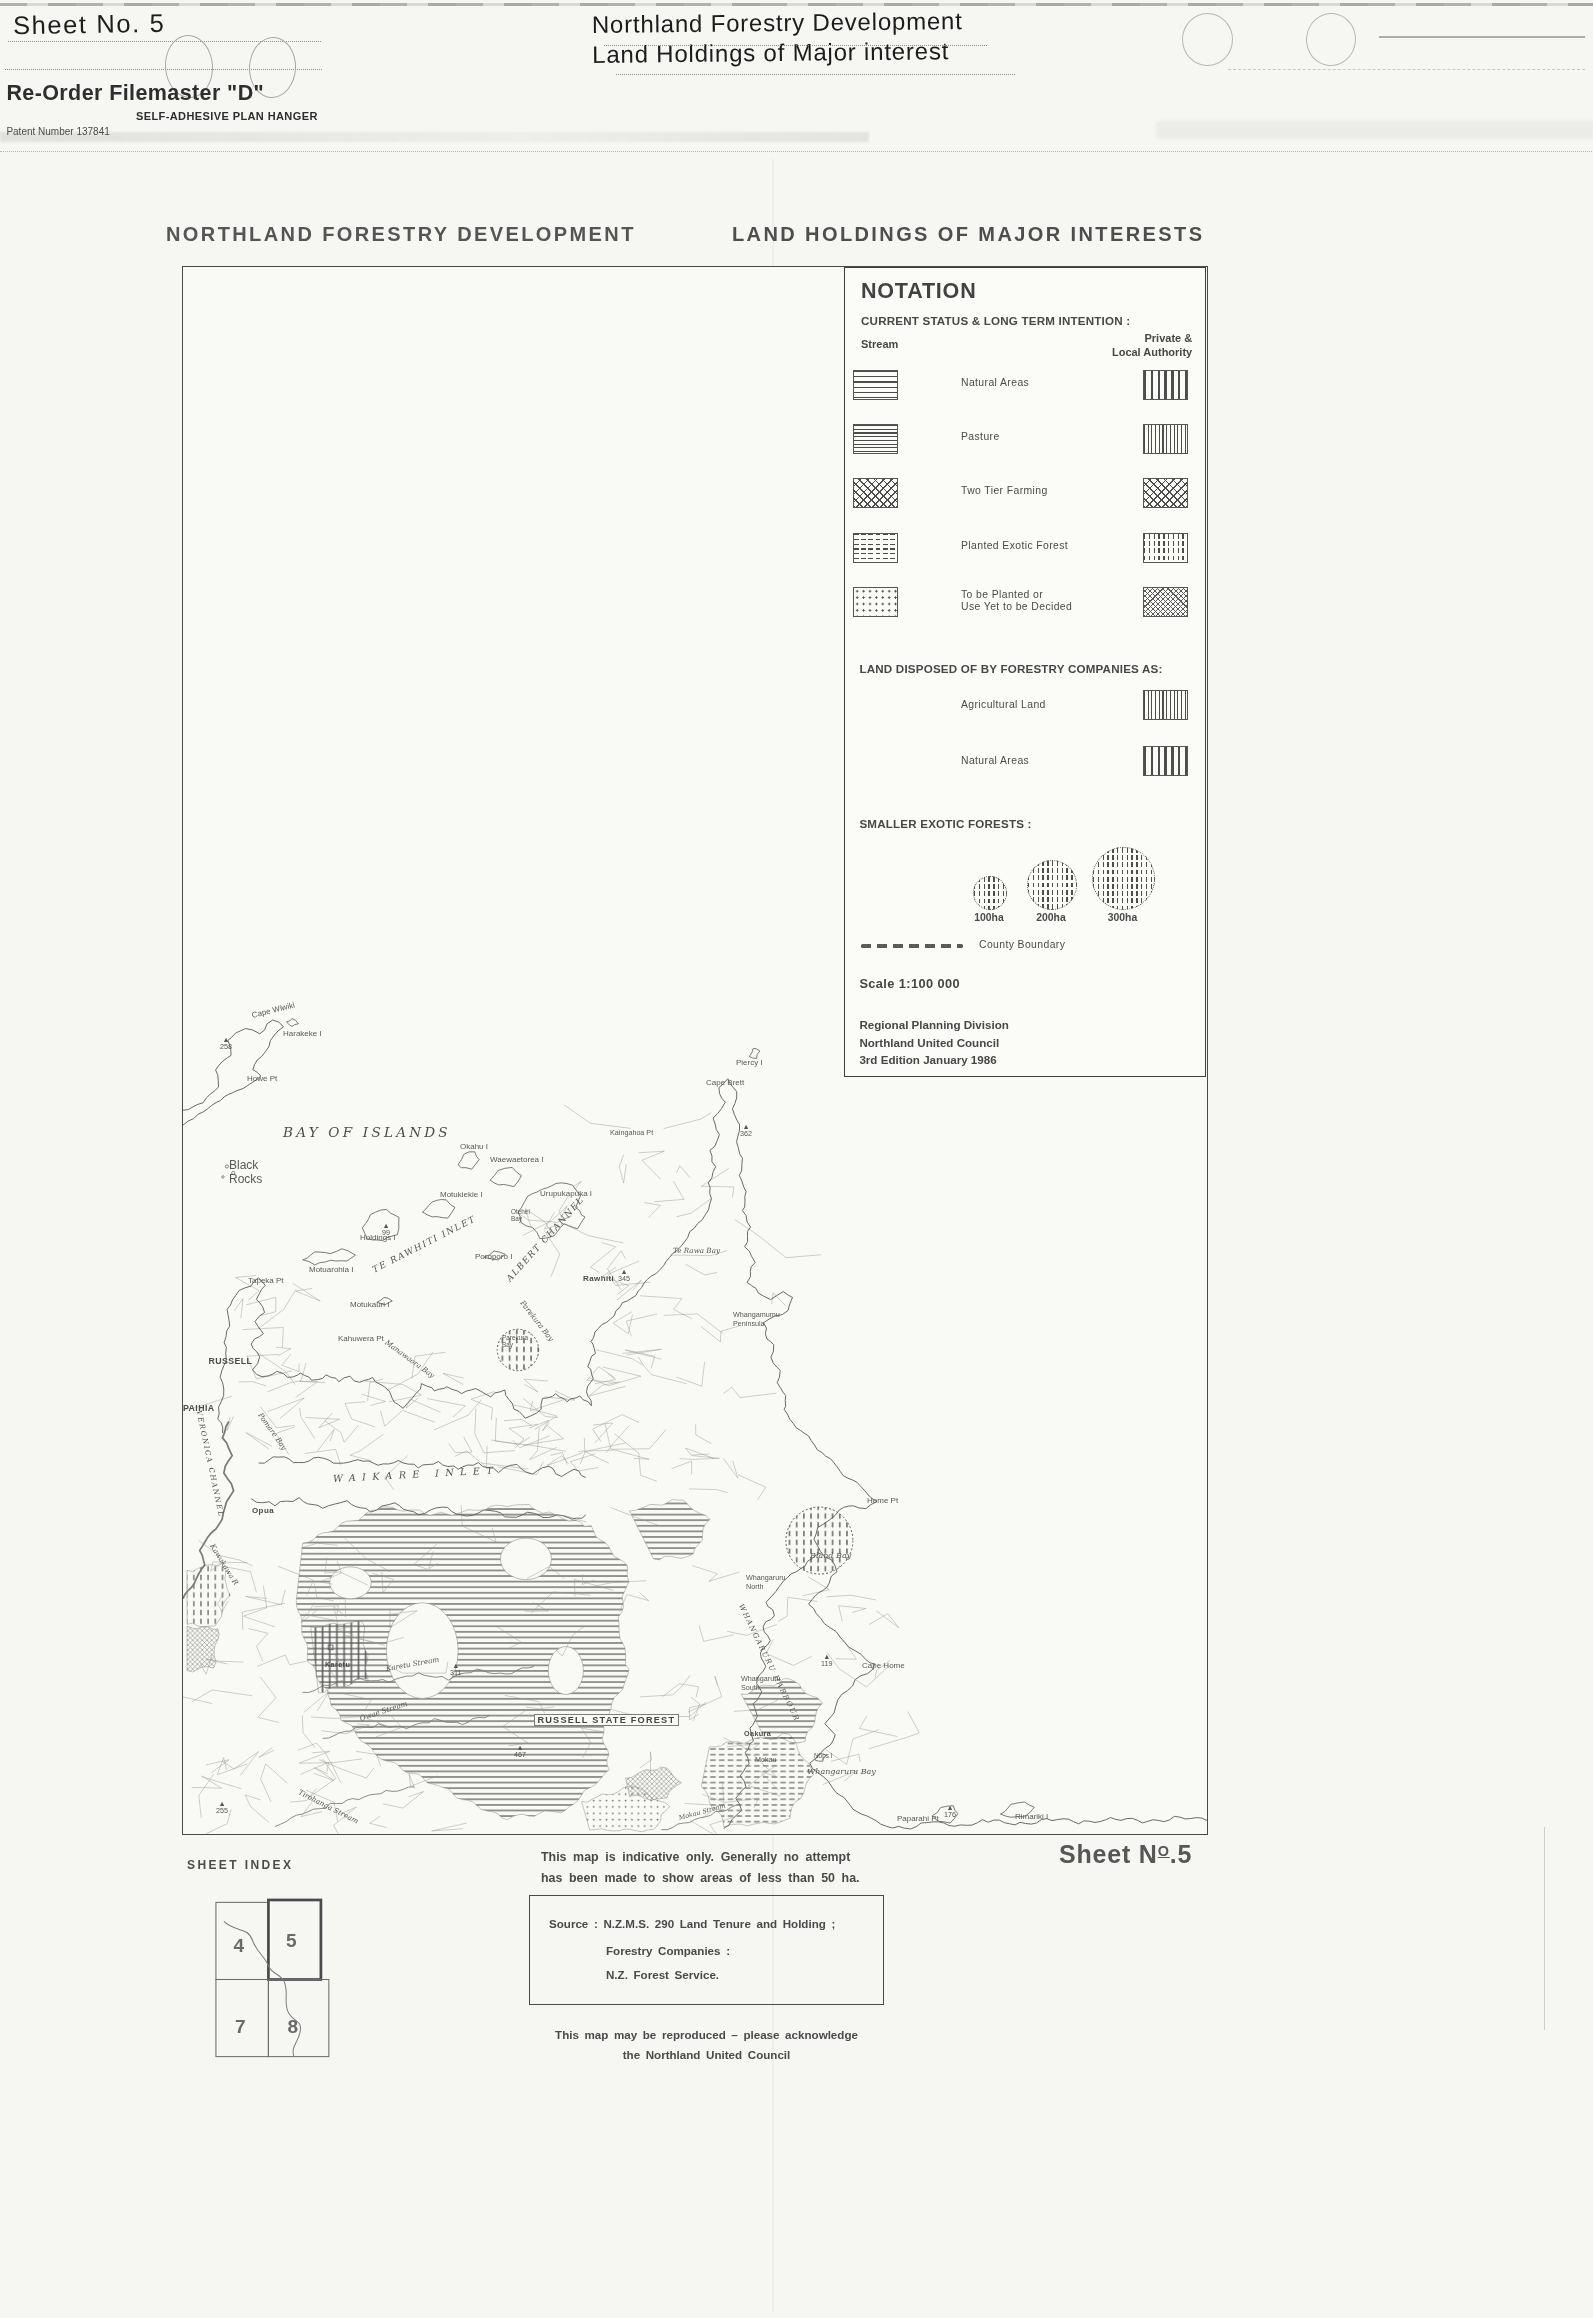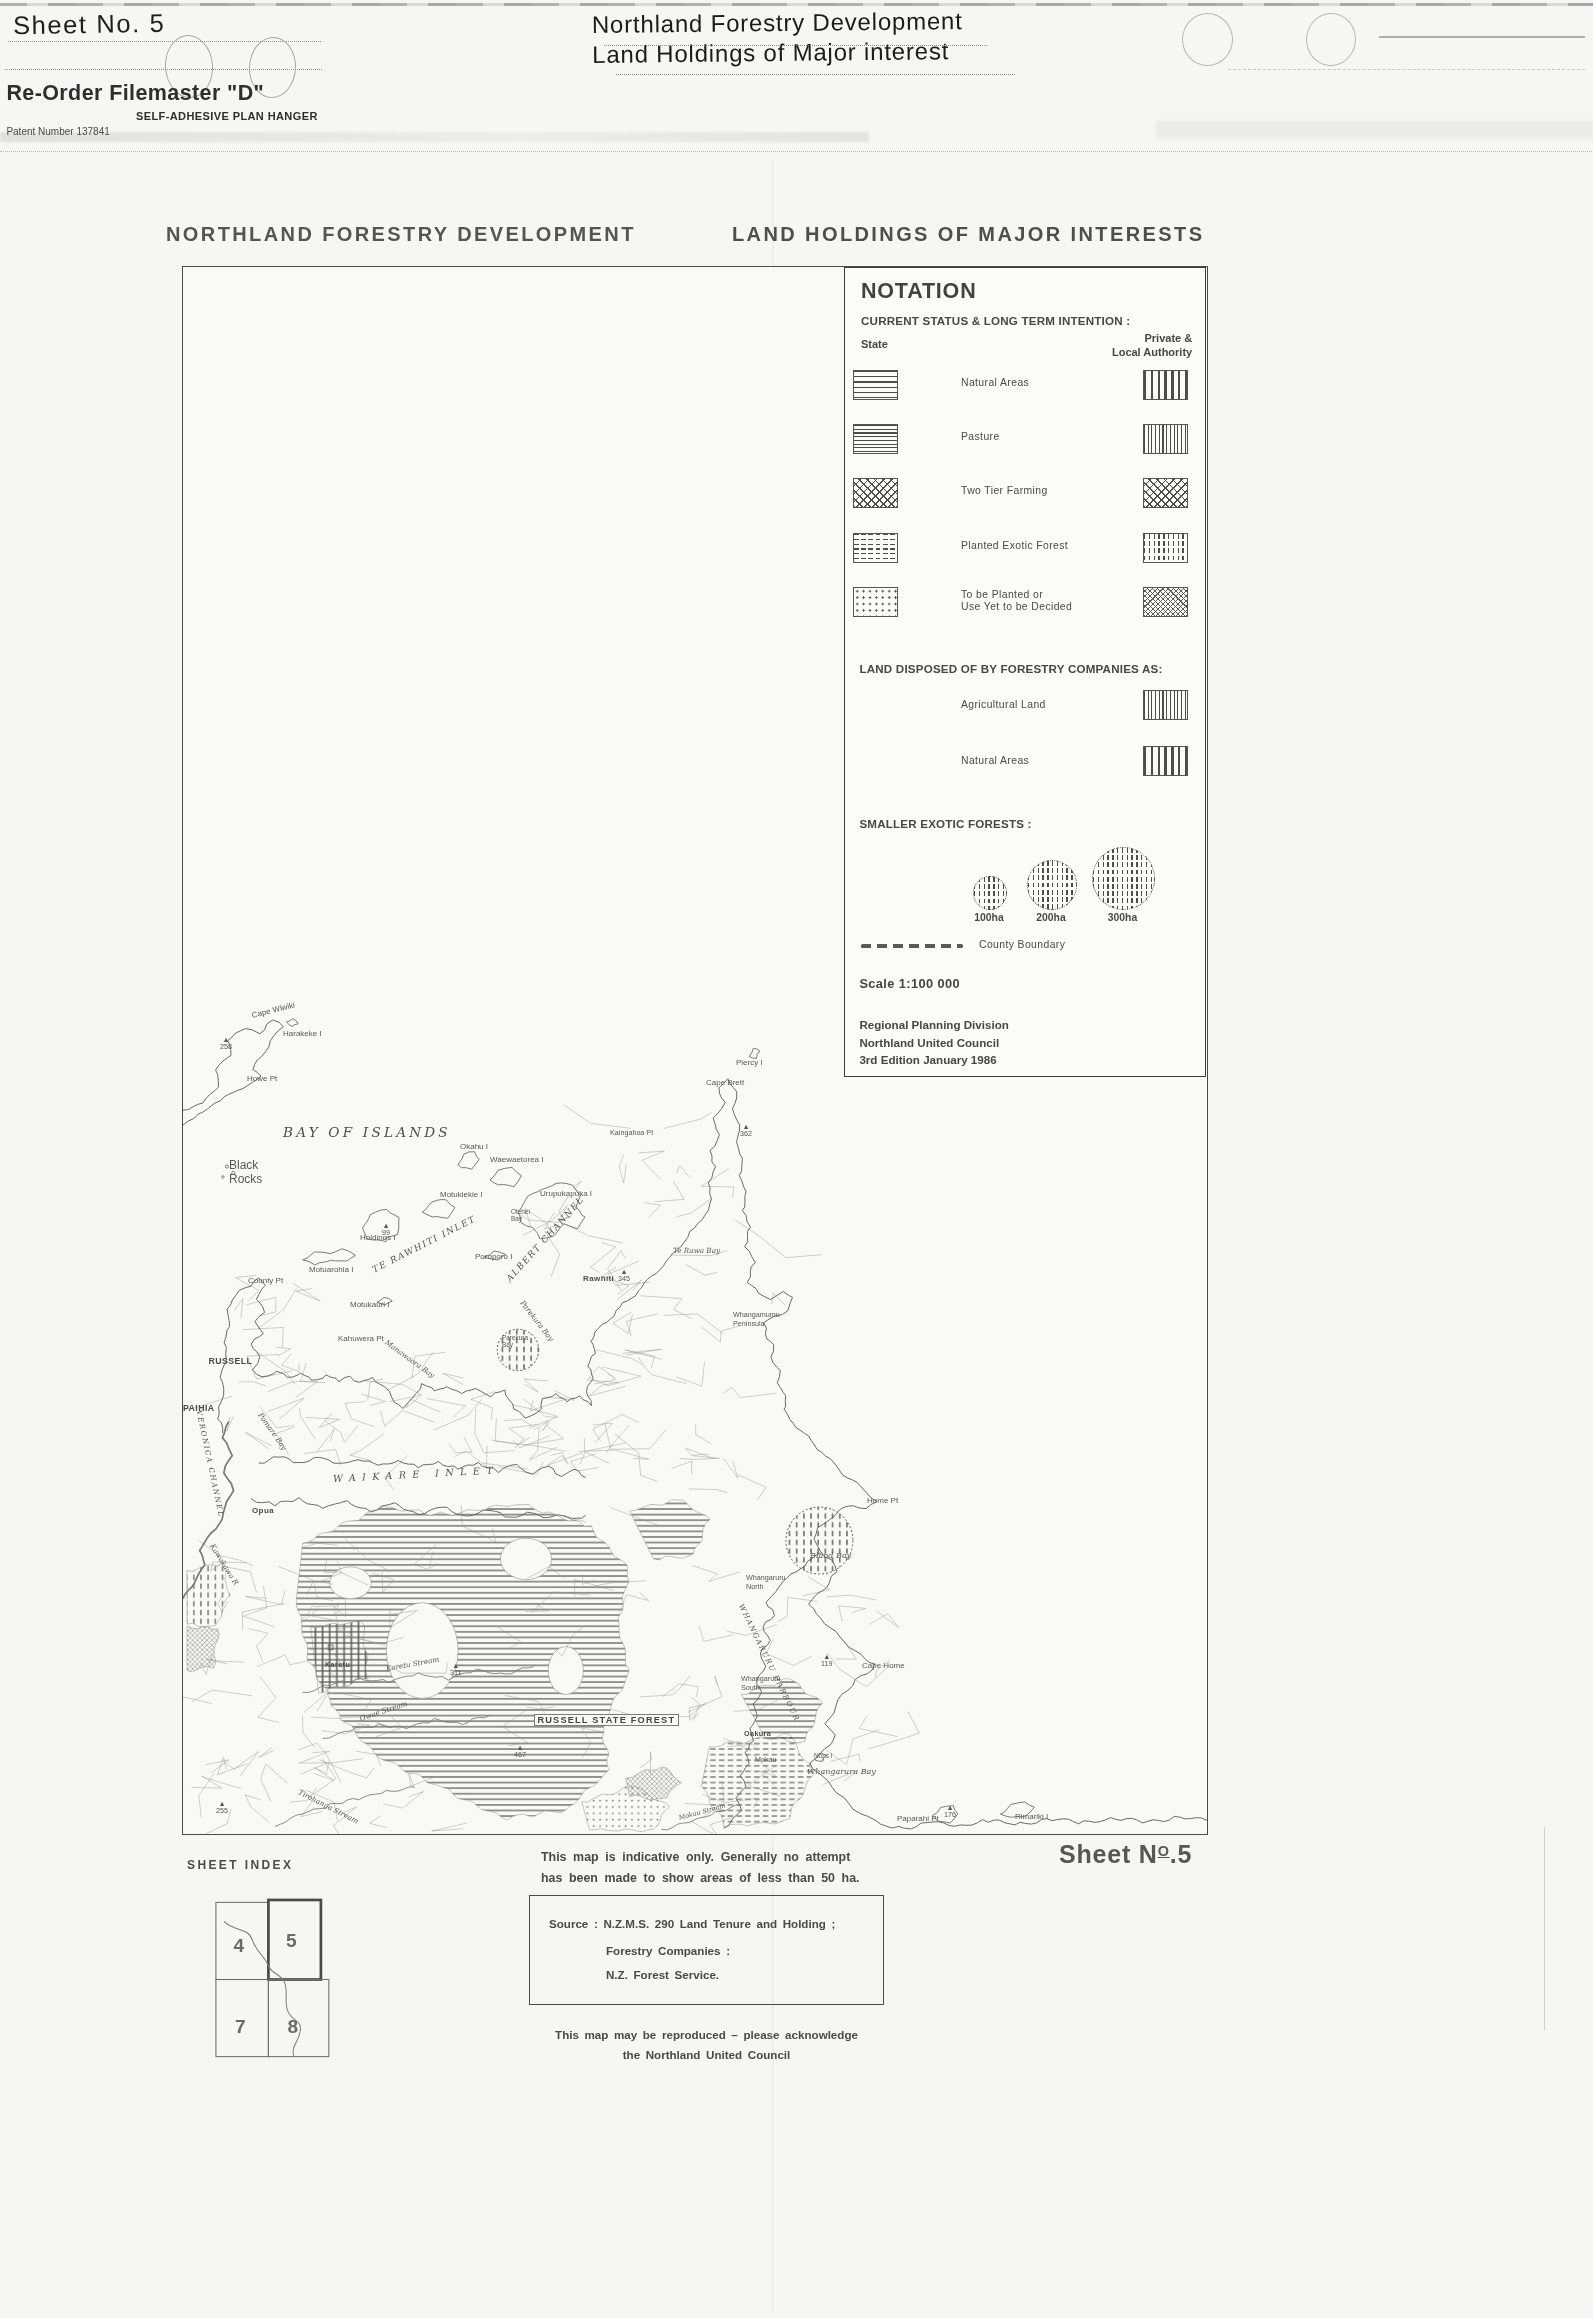--- a/index.html
+++ b/index.html
@@ -445,21 +445,21 @@
       <span class="ml-elev" style="left: 435px; top: 1001px;">▲
 345</span>
       <span class="ml-sea" style="left: 490px; top: 979px; font-size: 7.2px;">Te Rawa Bay</span>
       <span class="ml-place" style="left: 427px; top: 861px; font-size: 7.2px;">Kaingahoa Pt</span>
       <span class="ml-place" style="left: 167px; top: 1033px;">Motukauri I</span>
       <span class="ml-place" style="left: 155px; top: 1067px;">Kahuwera Pt</span>
       <span class="ml-sea" style="left: 203px; top: 1070px; font-size: 7.2px; transform: rotate(36deg);">Manawaora Bay</span>
       <span class="ml-sea" style="left: 339px; top: 1030px; font-size: 7.2px; transform: rotate(52deg);">Parekura Bay</span>
       <span class="ml-place" style="left: 319px; top: 1067px; font-size: 6.4px;">Parekura
 Bay</span>
-      <span class="ml-place" style="left: 65px; top: 1009px;">County Pt</span>
+      <span class="ml-place" style="left: 65px; top: 1009px;">Tapeka Pt</span>
       <span class="ml-town" style="left: 25.5px; top: 1072px;">RUSSELL</span>
       <span class="ml-town" style="left: 0px; top: 1119px;">PAIHIA</span>
       <span class="ml-channel" style="left: 16px; top: 1139px; font-size: 7.2px; transform: rotate(78deg);">VERONICA CHANNEL</span>
       <span class="ml-sea" style="left: 77px; top: 1142px; font-size: 7.2px; transform: rotate(55deg);">Pomare Bay</span>
       <span class="ml-place" style="left: 550px; top: 1043px; font-size: 7.2px;">Whangamumu
 Peninsula</span>
       <span class="ml-place" style="left: 684px; top: 1229px;">Home Pt</span>
       <span class="ml-channel-sp" style="left: 150px; top: 1206px; transform: rotate(-3deg);">WAIKARE  INLET</span>
       <span class="ml-town" style="left: 69px; top: 1222px; font-size: 8px;">Opua</span>
       <span class="ml-sea" style="left: 29px; top: 1273px; font-size: 7.2px; transform: rotate(58deg);">Kawakawa R</span>
@@ -495,21 +495,21 @@
       <span class="ml-place" style="left: 553px; top: 791px;">Piercy I</span>
       <span class="ml-place" style="left: 523px; top: 811px;">Cape Brett</span>
       <span class="ml-elev" style="left: 557px; top: 856px;">▲
 362</span>
     </div>
 </div>
 
 <div class="abs notation">
   <div class="abs n-head">NOTATION</div>
   <div class="abs n-sub">CURRENT STATUS &amp; LONG TERM INTENTION :</div>
-  <div class="abs n-state">State</div>
+  <div class="abs n-state">Stream</div>
   <div class="abs n-priv">Private &amp;
 Local Authority</div>
 
   <div class="abs nrow" style="top:102px;">
     <span class="sw swl sw-horizontal-lines"></span>
     <div class="lbl">Natural Areas</div>
     <span class="sw swr sw-vertical-bars"></span>
   </div>
   <div class="abs nrow" style="top:156px;">
     <span class="sw swl sw-wavy-horizontal-lines"></span>

